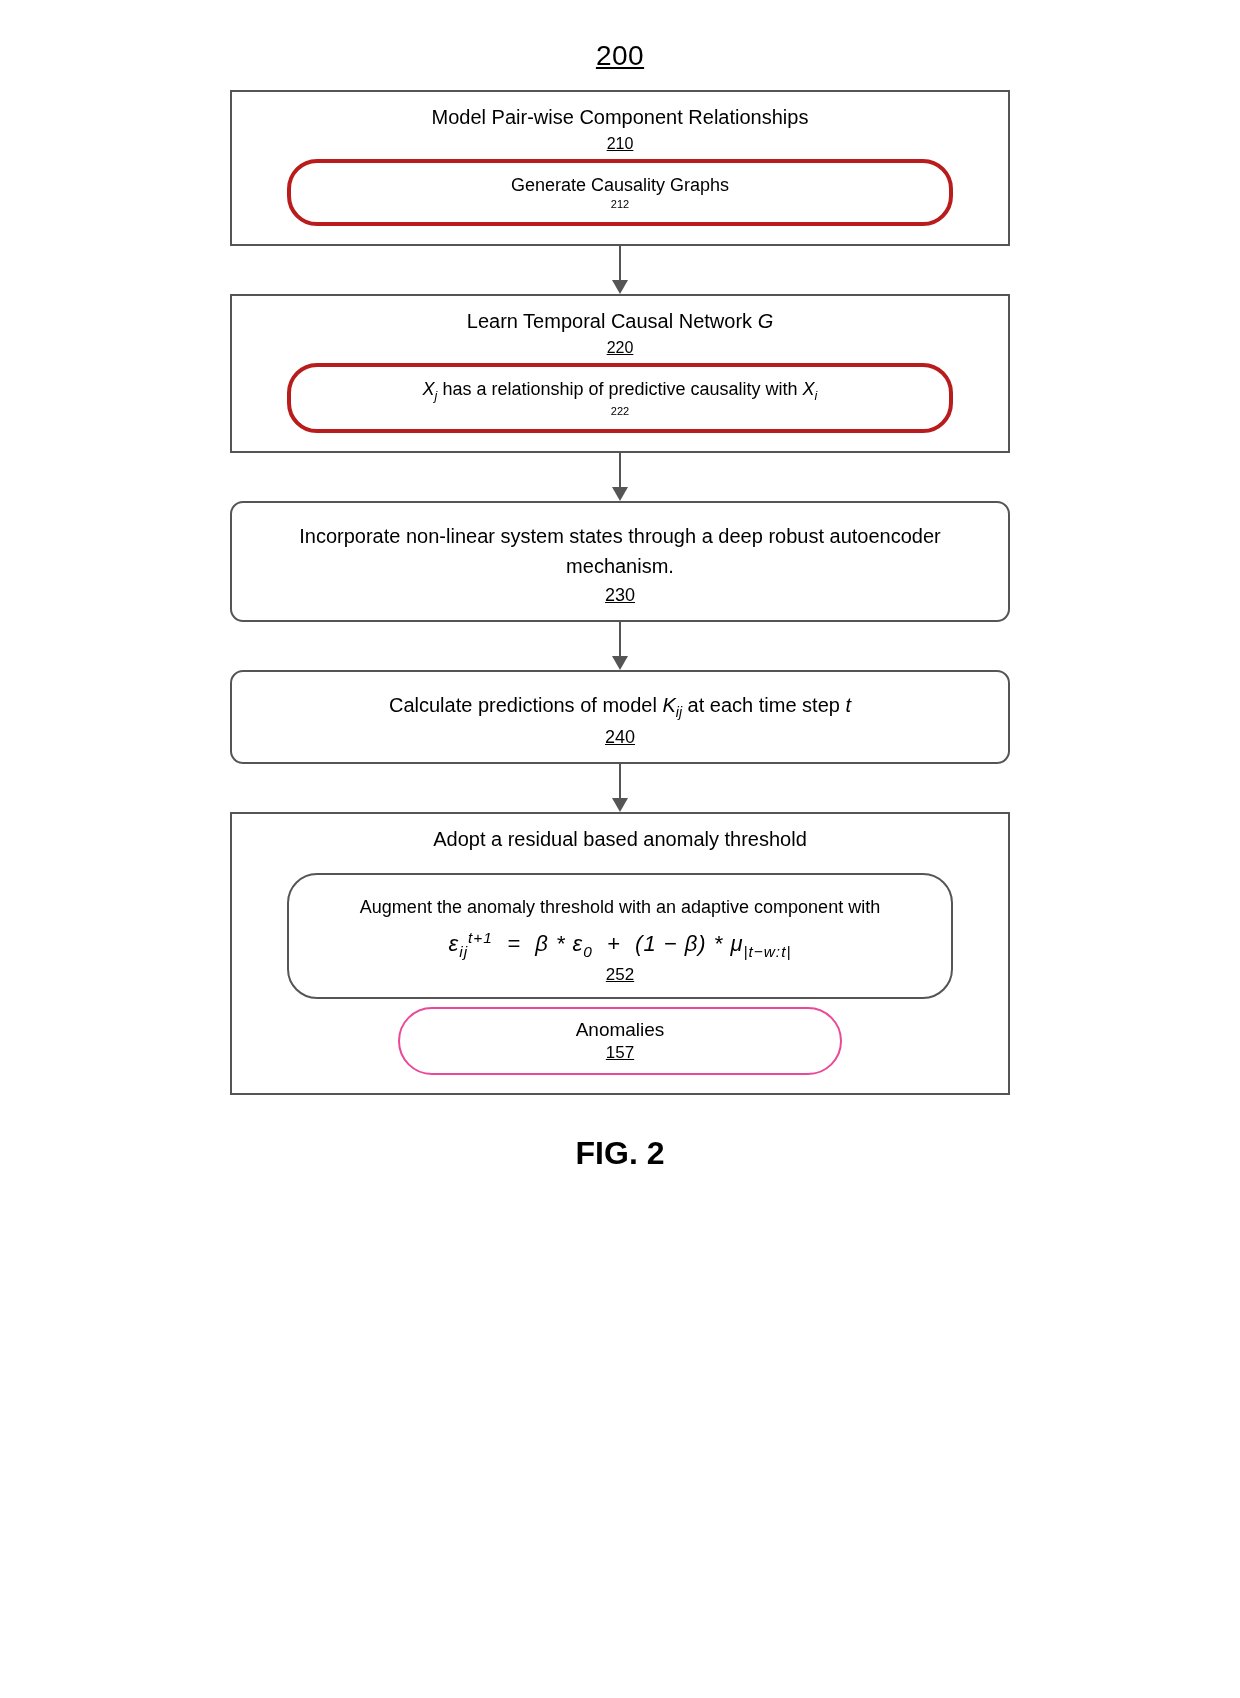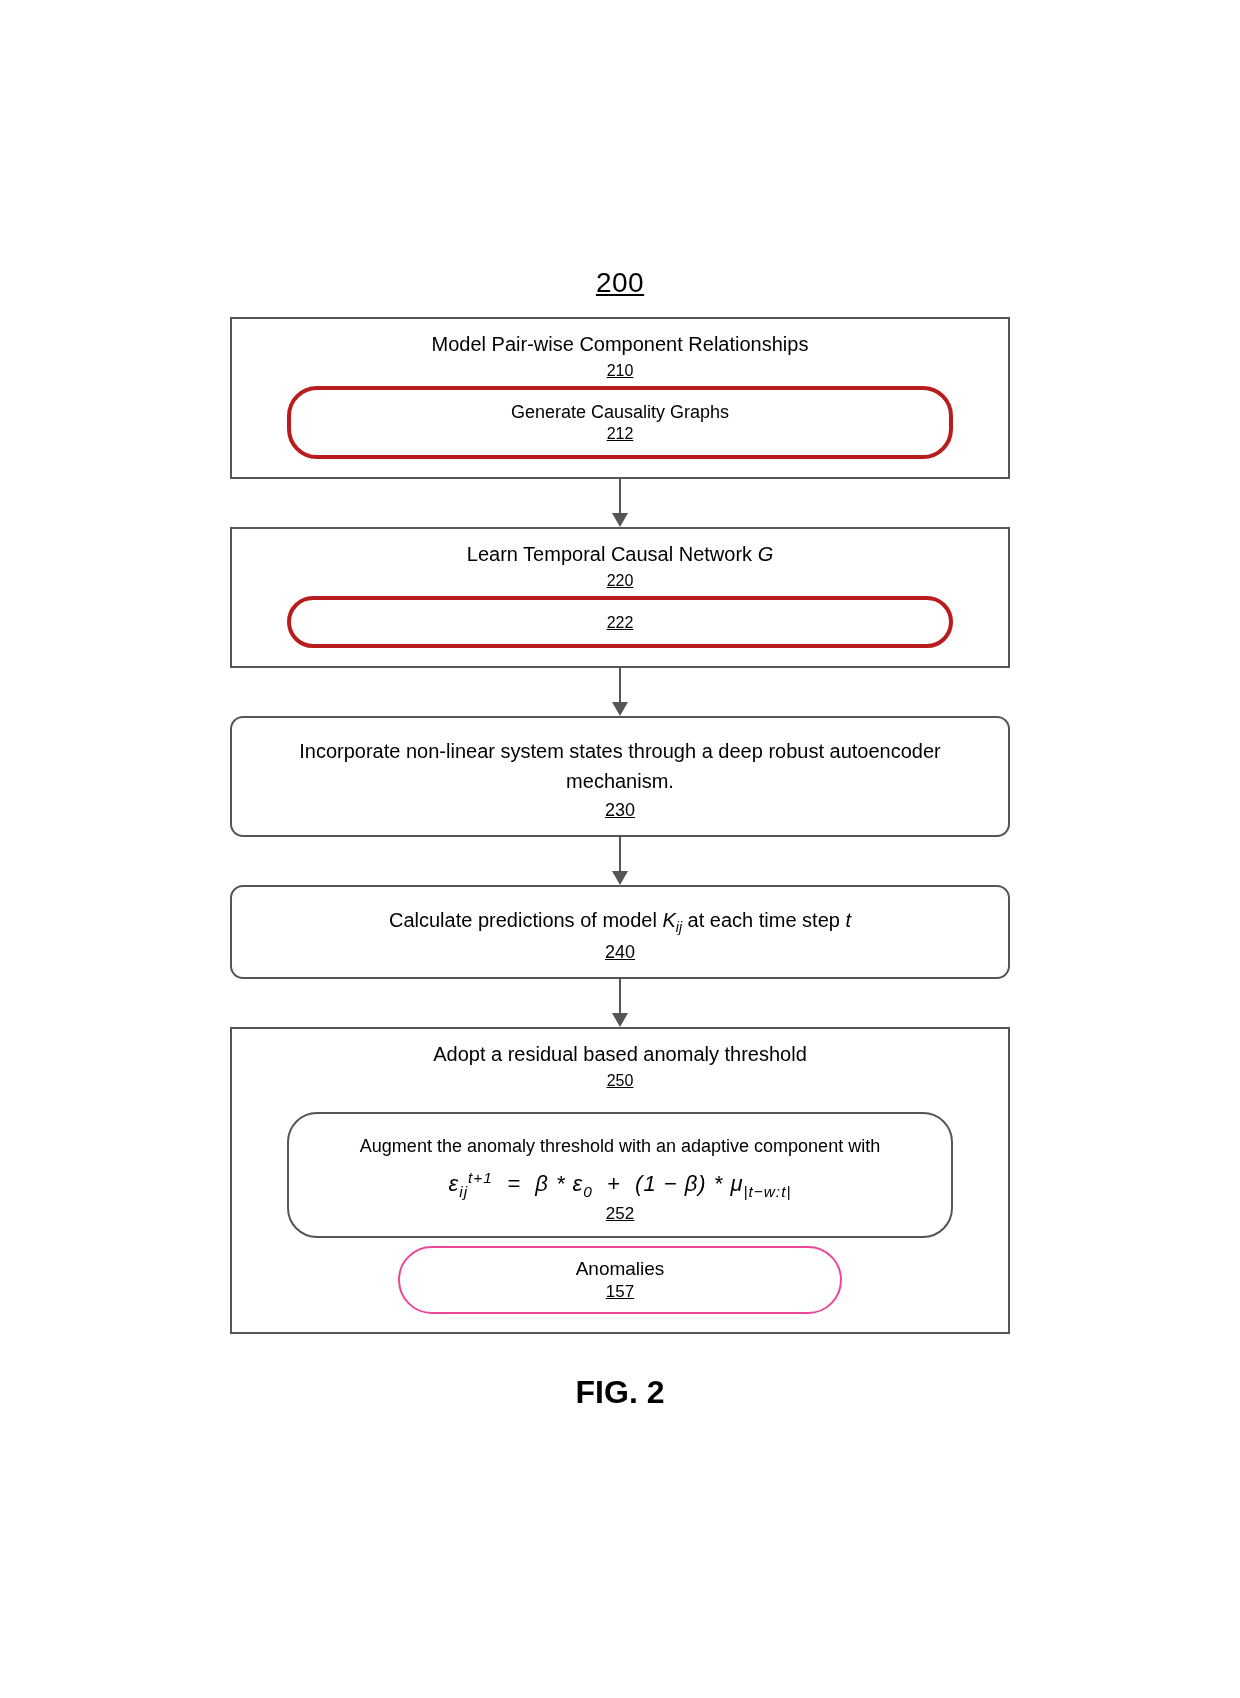--- a/index.html
+++ b/index.html
@@ -1,15 +1,15 @@
 <!DOCTYPE html>
 <html><head>
   <meta charset="utf-8">
   <style>
-    * { box-sizing: border-box; margin: 0; padding: 0; justify-content: center; }
+    * { box-sizing: border-box; margin: 0; padding: 0; }
     body {
       background: #fff;
       font-family: Arial, sans-serif;
       width: 1240px;
       min-height: 1698px;
       display: flex;
       flex-direction: column;
       align-items: center;
       padding: 40px 20px 60px;
     }
@@ -64,22 +64,21 @@
       text-align: center;
       width: 90%;
     }
 
     .inner-box-text {
       font-size: 18px;
       font-weight: normal;
     }
 
     .inner-box-num {
-      font-size: 16px;
-      text-decoration: underline;
+      font-size: 11px;
       display: block;
       margin-top: 2px;
     }
 
     
     .arrow-container {
       display: flex;
       flex-direction: column;
       align-items: center;
       height: 48px;
@@ -205,20 +204,23 @@
 
   <div class="arrow-container">
     <div class="arrow-shaft"></div>
     <div class="arrow-head"></div>
   </div>
 
   <div class="outer-box">
     <div class="outer-box-label">Learn Temporal Causal Network <span class="italic">G</span></div>
     <div class="outer-box-num">220</div>
     <div class="inner-box">
+      <div class="inner-box-text">
+        <span class="italic">X<sub>j</sub></span> has a relationship of predictive causality with <span class="italic">X<sub>i</sub></span>
+      </div>
       <span class="inner-box-num">222</span>
     </div>
   </div>
 
   <div class="arrow-container">
     <div class="arrow-shaft"></div>
     <div class="arrow-head"></div>
   </div>
 
   <div class="standalone-box">
@@ -240,21 +242,20 @@
     <span class="standalone-box-num">240</span>
   </div>
 
   <div class="arrow-container">
     <div class="arrow-shaft"></div>
     <div class="arrow-head"></div>
   </div>
 
   <div class="outer-box">
     <div class="outer-box-label">Adopt a residual based anomaly threshold</div>
-    <div class="outer-box-num">250</div>
 
     <div class="formula-box">
       <div class="formula-text">
         Augment the anomaly threshold with an adaptive component with
       </div>
       <span class="formula-math">
         ε<sub><span class="italic">ij</span></sub><sup><span class="italic">t</span>+1</sup>
         &nbsp;=&nbsp;
         β * ε<sub>0</sub>
         &nbsp;+&nbsp;

